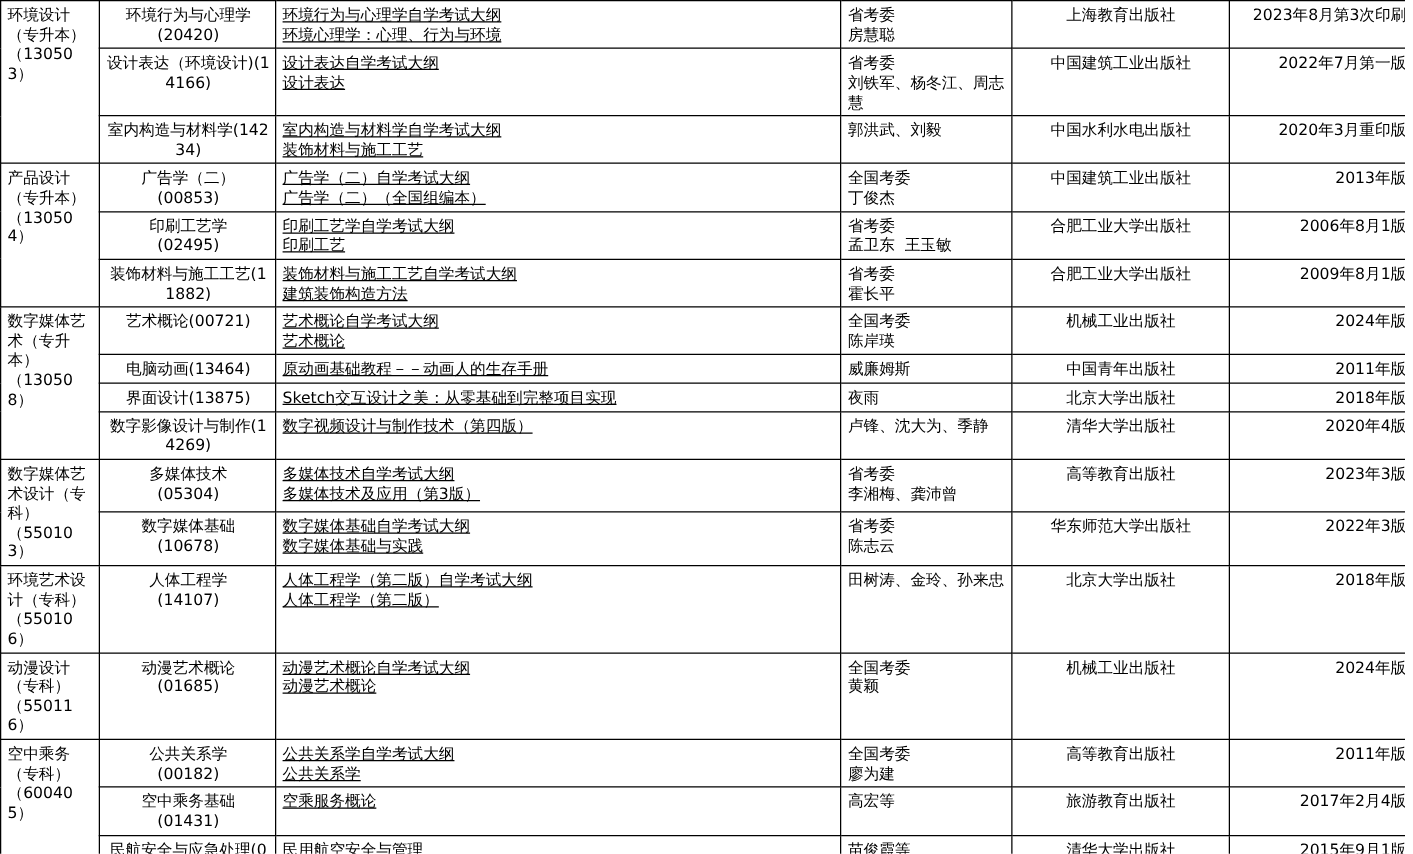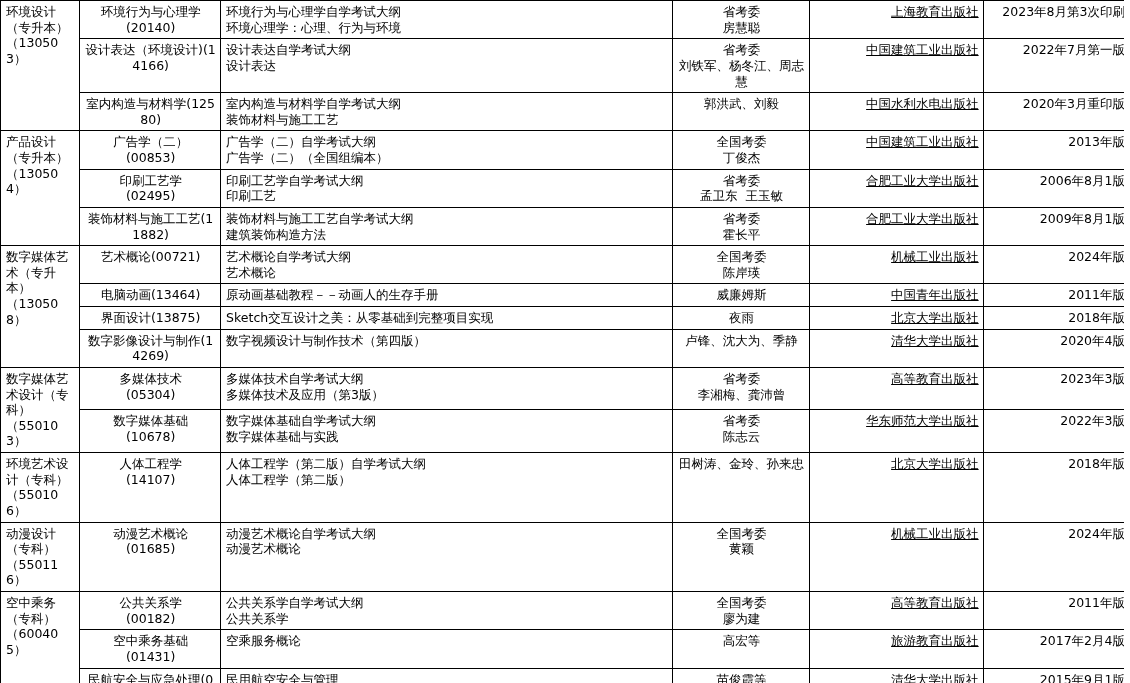--- a/index.html
+++ b/index.html
@@ -33,27 +33,27 @@
     font-size: 12.5px;
   }
   td.major {
     text-align: left;
   }
   td.course {
     text-align: center;
   }
   td.outline {
     text-align: left;
+    text-decoration: underline;
   }
   td.author {
+    text-align: left;
+  }
+  td.press {
     text-align: center;
-  }
-  td.press {
-    text-align: right;
-    text-decoration: underline;
   }
   td.edition {
     text-align: right;
   }
   .line {
     display: block;
     white-space: pre-wrap;
   }
   col.c-major { width: 72px; }
   col.c-course { width: 128px; }
@@ -77,21 +77,21 @@
     </colgroup>
     <tbody>
         <tr>
           <td class="major" rowspan="3">
             <span class="line">环境设计</span>
             <span class="line">（专升本）</span>
             <span class="line">（130503）</span>
           </td>
           <td class="course">
             <span class="line">环境行为与心理学</span>
-            <span class="line">(20140)</span>
+            <span class="line">(20420)</span>
           </td>
           <td class="outline">
             <span class="line">环境行为与心理学自学考试大纲</span>
             <span class="line">环境心理学：心理、行为与环境</span>
           </td>
           <td class="author">
             <span class="line">省考委</span>
             <span class="line">房慧聪</span>
           </td>
           <td class="press">
@@ -115,21 +115,21 @@
           </td>
           <td class="press">
             <span class="line">中国建筑工业出版社</span>
           </td>
           <td class="edition">
             <span class="line">2022年7月第一版</span>
           </td>
         </tr>
         <tr>
           <td class="course">
-            <span class="line">室内构造与材料学(12580)</span>
+            <span class="line">室内构造与材料学(14234)</span>
           </td>
           <td class="outline">
             <span class="line">室内构造与材料学自学考试大纲</span>
             <span class="line">装饰材料与施工工艺</span>
           </td>
           <td class="author">
             <span class="line">郭洪武、刘毅</span>
           </td>
           <td class="press">
             <span class="line">中国水利水电出版社</span>

